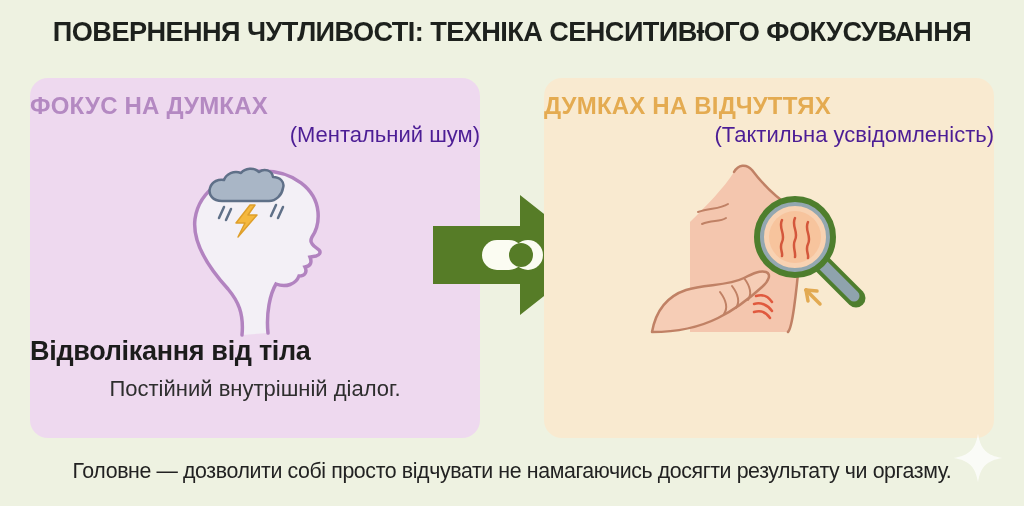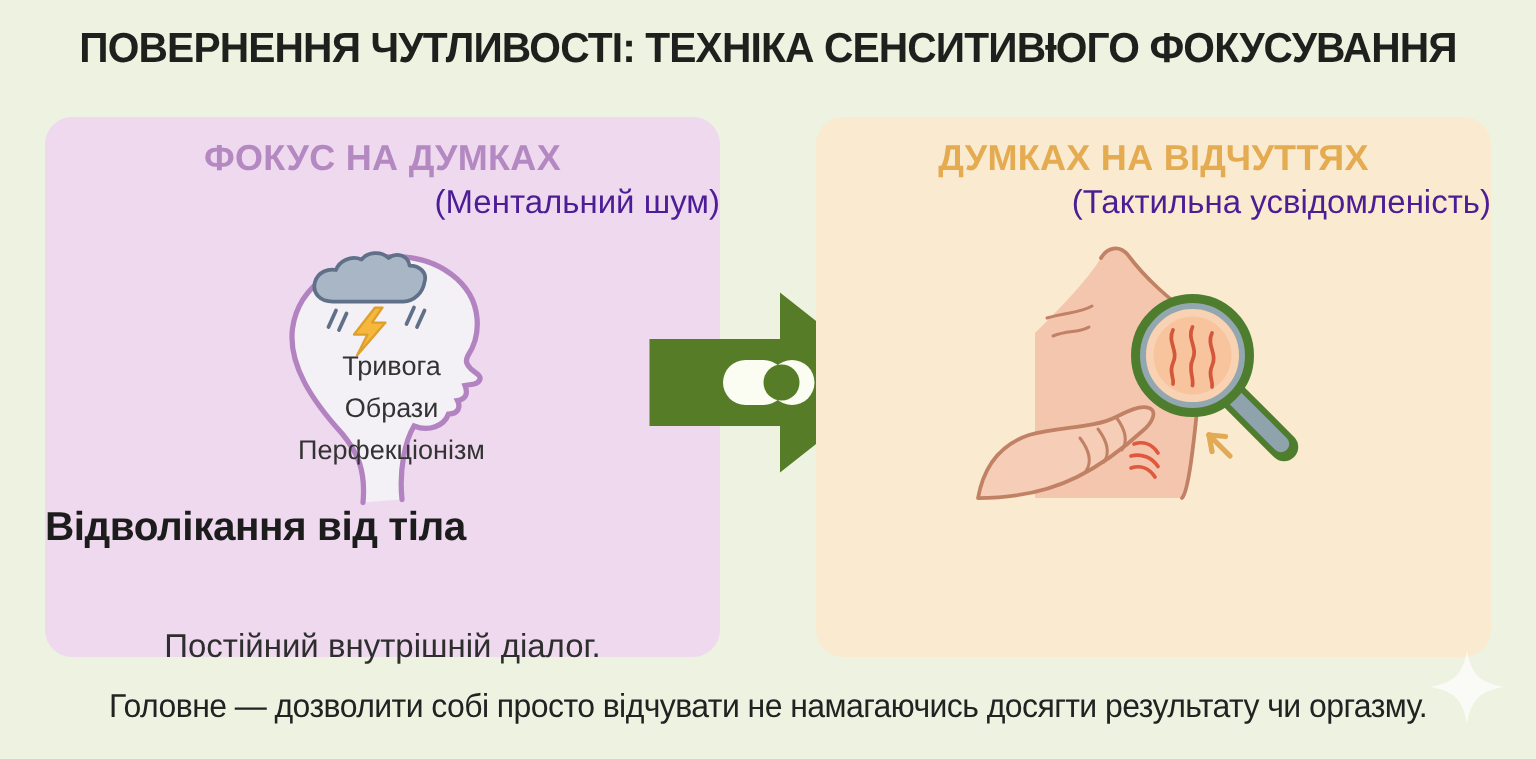--- a/index.html
+++ b/index.html
@@ -17,21 +17,21 @@
     letter-spacing:-0.6px;transform:scaleX(0.97);transform-origin:center;
   }
 
   .panel{
     top:78px;width:450px;height:360px;border-radius:18px;
   }
   .panel-left{left:30px;background:#eed9ef;}
   .panel-right{left:544px;background:#f9ead0;}
 
   .panel-heading{
-    top:14px;width:100%;text-align:center;
+    top:14px;width:100%;text-align:left;
     font-size:24px;font-weight:800;letter-spacing:0.2px;
   }
   .panel-left .panel-heading{color:#b489c2;}
   .panel-right .panel-heading{color:#e4ab51;}
 
   .panel-subheading{
     top:44px;width:100%;text-align:right;
     font-size:22px;color:#4c1d95;
   }
 
@@ -42,21 +42,21 @@
   }
 
   .result-title{
     top:258px;width:100%;text-align:left;
     font-size:27px;font-weight:800;color:#1c1c1c;letter-spacing:-0.3px;
   }
   .panel-right .result-title{color:#5c8a33;}
 
   .result-caption{
     top:297px;width:100%;text-align:center;
-    font-size:22px;color:#2e2e2e;line-height:27px;margin-top:42px;
+    font-size:22px;color:#2e2e2e;line-height:27px;
   }
 
   .footer-note{
     top:458px;font-size:22px;color:#222;letter-spacing:-0.4px;
     transform:scaleX(0.97);transform-origin:center;
   }
 
   svg{display:block;}
 </style>
 </head>
@@ -77,25 +77,20 @@
              C67,5 76,4 81,9 C86,5 94,7 95,14 C102,14 107,19 105,25 C104,32 98,38 91,38 Z" fill="#a9b6c6" stroke="#5f7088" stroke-width="2.5" stroke-linejoin="round"></path>
     <polygon points="72,42 58,60 67,60 60,74 79,52 70,52 77,42" fill="#f5b83d" stroke="#de9f2b" stroke-width="1.5" stroke-linejoin="round"></polygon>
     <g stroke="#5f7088" stroke-width="2.5" stroke-linecap="round">
       <path d="M46,44 L41,55"></path>
         <path d="M53,46 L48,57"></path>
       <path d="M98,42 L93,53"></path>
         <path d="M105,44 L100,55"></path>
     </g>
   </svg>
 
-  <div class="abs head-labels">
-    <div>Тривога</div>
-    <div>Образи</div>
-    <div>Перфекціонізм</div>
-  </div>
 
   <div class="abs result-title">Відволікання від тіла</div>
   <div class="abs result-caption">Постійний внутрішній діалог.</div>
 </div>
 
 <svg class="abs" style="left:430px;top:190px;" width="170" height="130" viewBox="0 0 170 130">
   <polygon points="3,36 90,36 90,5 166,65 90,125 90,94 3,94" fill="#567c27"></polygon>
   <rect x="52" y="50" width="42" height="30" rx="15" fill="#fbfcf2"></rect>
   <circle cx="98" cy="65" r="15" fill="#fbfcf2"></circle>
   <circle cx="91" cy="65" r="12" fill="#567c27"></circle>

